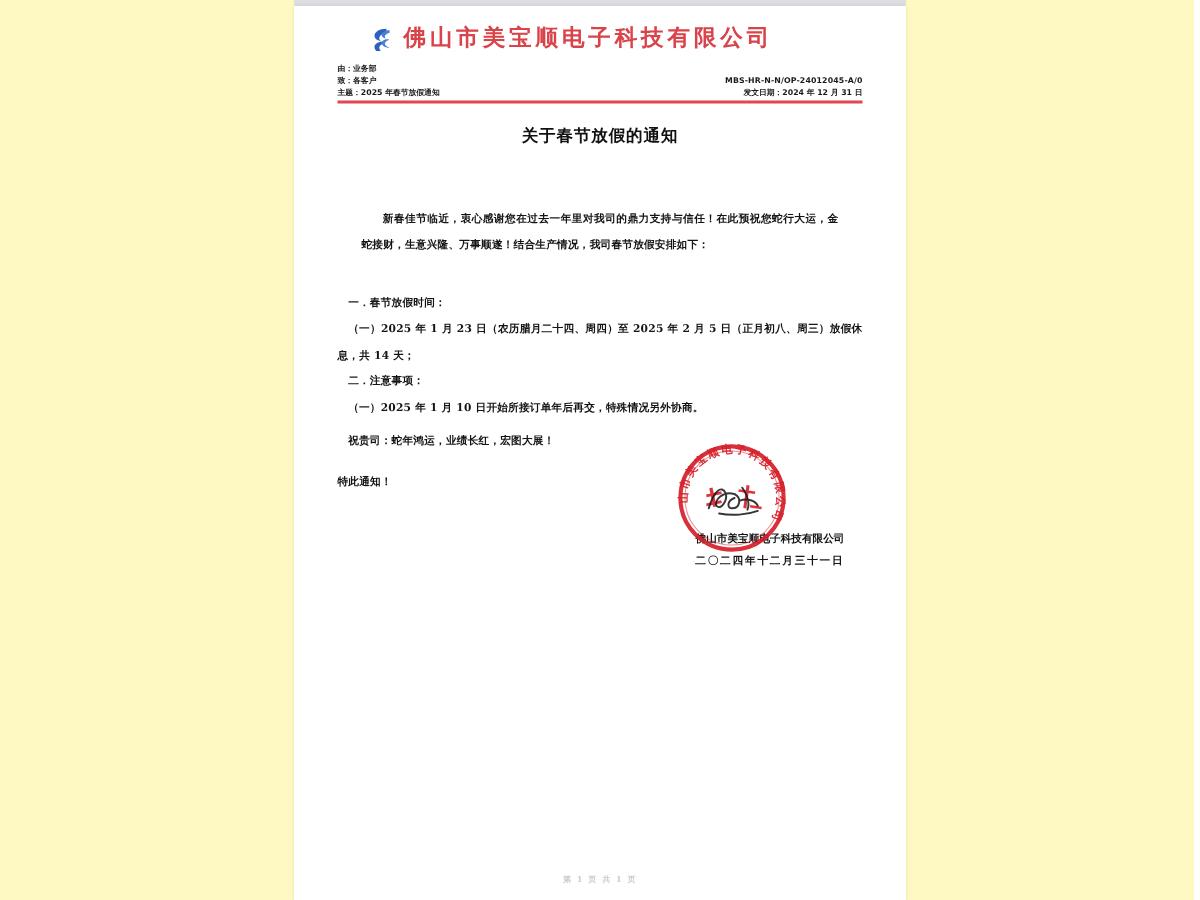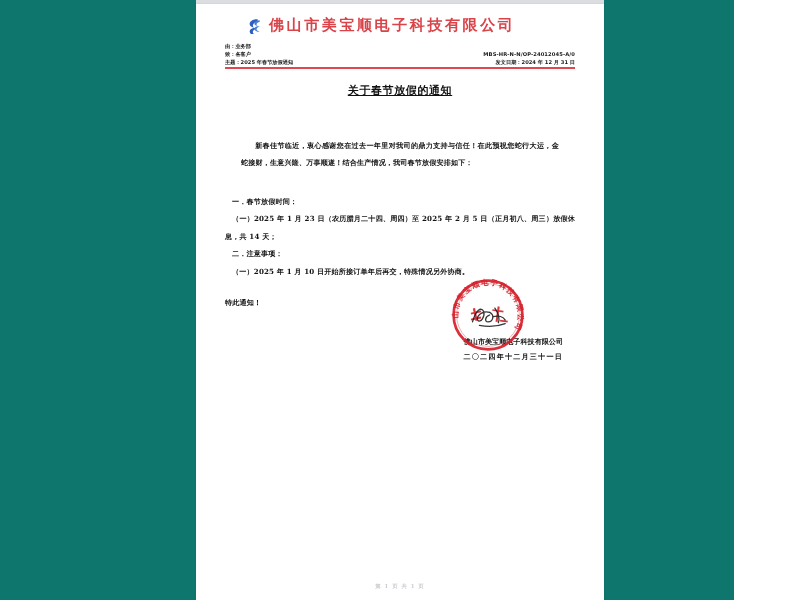--- a/index.html
+++ b/index.html
@@ -8,23 +8,23 @@
   }
   body {
     width: 800px;
     height: 600px;
     background: #ffffff;
     font-family: "DejaVu Sans", "Liberation Sans", sans-serif;
     overflow: hidden;
   }
   #page {
     position: relative;
-    width: 734px;
+    width: 796px;
     height: 600px;
-    background: #0f766e;
+    background: #fef9c3;
     box-sizing: border-box;
   }
   
   .scan-edge-top {
     position: absolute;
     top: 0; left: 196px;
     width: 408px; height: 4px;
     background: #dcdde0;
   }
   .sheet {
@@ -98,21 +98,20 @@
 
   
   .doc-title {
     text-align: center;
     font-size: 11px;
     font-weight: bold;
     color: #111;
     margin-top: 14px;
     letter-spacing: 0.6px;
     font-family: "DejaVu Serif", "Liberation Serif", serif;
-    text-decoration: underline;
   }
 
   
   .body-text {
     margin-top: 14px;
     font-size: 7.1px;
     line-height: 17.5px;
     color: #141414;
     font-weight: bold;
     text-align: justify;
@@ -204,20 +203,21 @@
 
       <div class="body-text">
         <div class="spacer-sm"></div>
         <p class="para">新春佳节临近，衷心感谢您在过去一年里对我司的鼎力支持与信任！在此预祝您蛇行大运，金蛇接财，生意兴隆、万事顺遂！结合生产情况，我司春节放假安排如下：</p>
         <div class="spacer-xs"></div>
         <p class="para-sub">一．春节放假时间：</p>
         <p class="para-sub">（一）2025 年 1 月 23 日（农历腊月二十四、周四）至 2025 年 2 月 5 日（正月初八、周三）放假休息，共 14 天；</p>
         <p class="para-sub">二．注意事项：</p>
         <p class="para-sub">（一）2025 年 1 月 10 日开始所接订单年后再交，特殊情况另外协商。</p>
         <div class="spacer-xs"></div>
+        <p class="para-sub">祝贵司：蛇年鸿运，业绩长红，宏图大展！</p>
         <div class="spacer-sm"></div>
         <p class="para-flat">特此通知！</p>
       </div>
 
       <div class="signature">
 
         <div class="stamp">
           <svg viewBox="0 0 100 100" width="86" height="86">
             <defs>
               <path id="ringpath" d="M 50,50 m -35,0 a 35,35 0 1,1 70,0 a 35,35 0 1,1 -70,0"></path>

